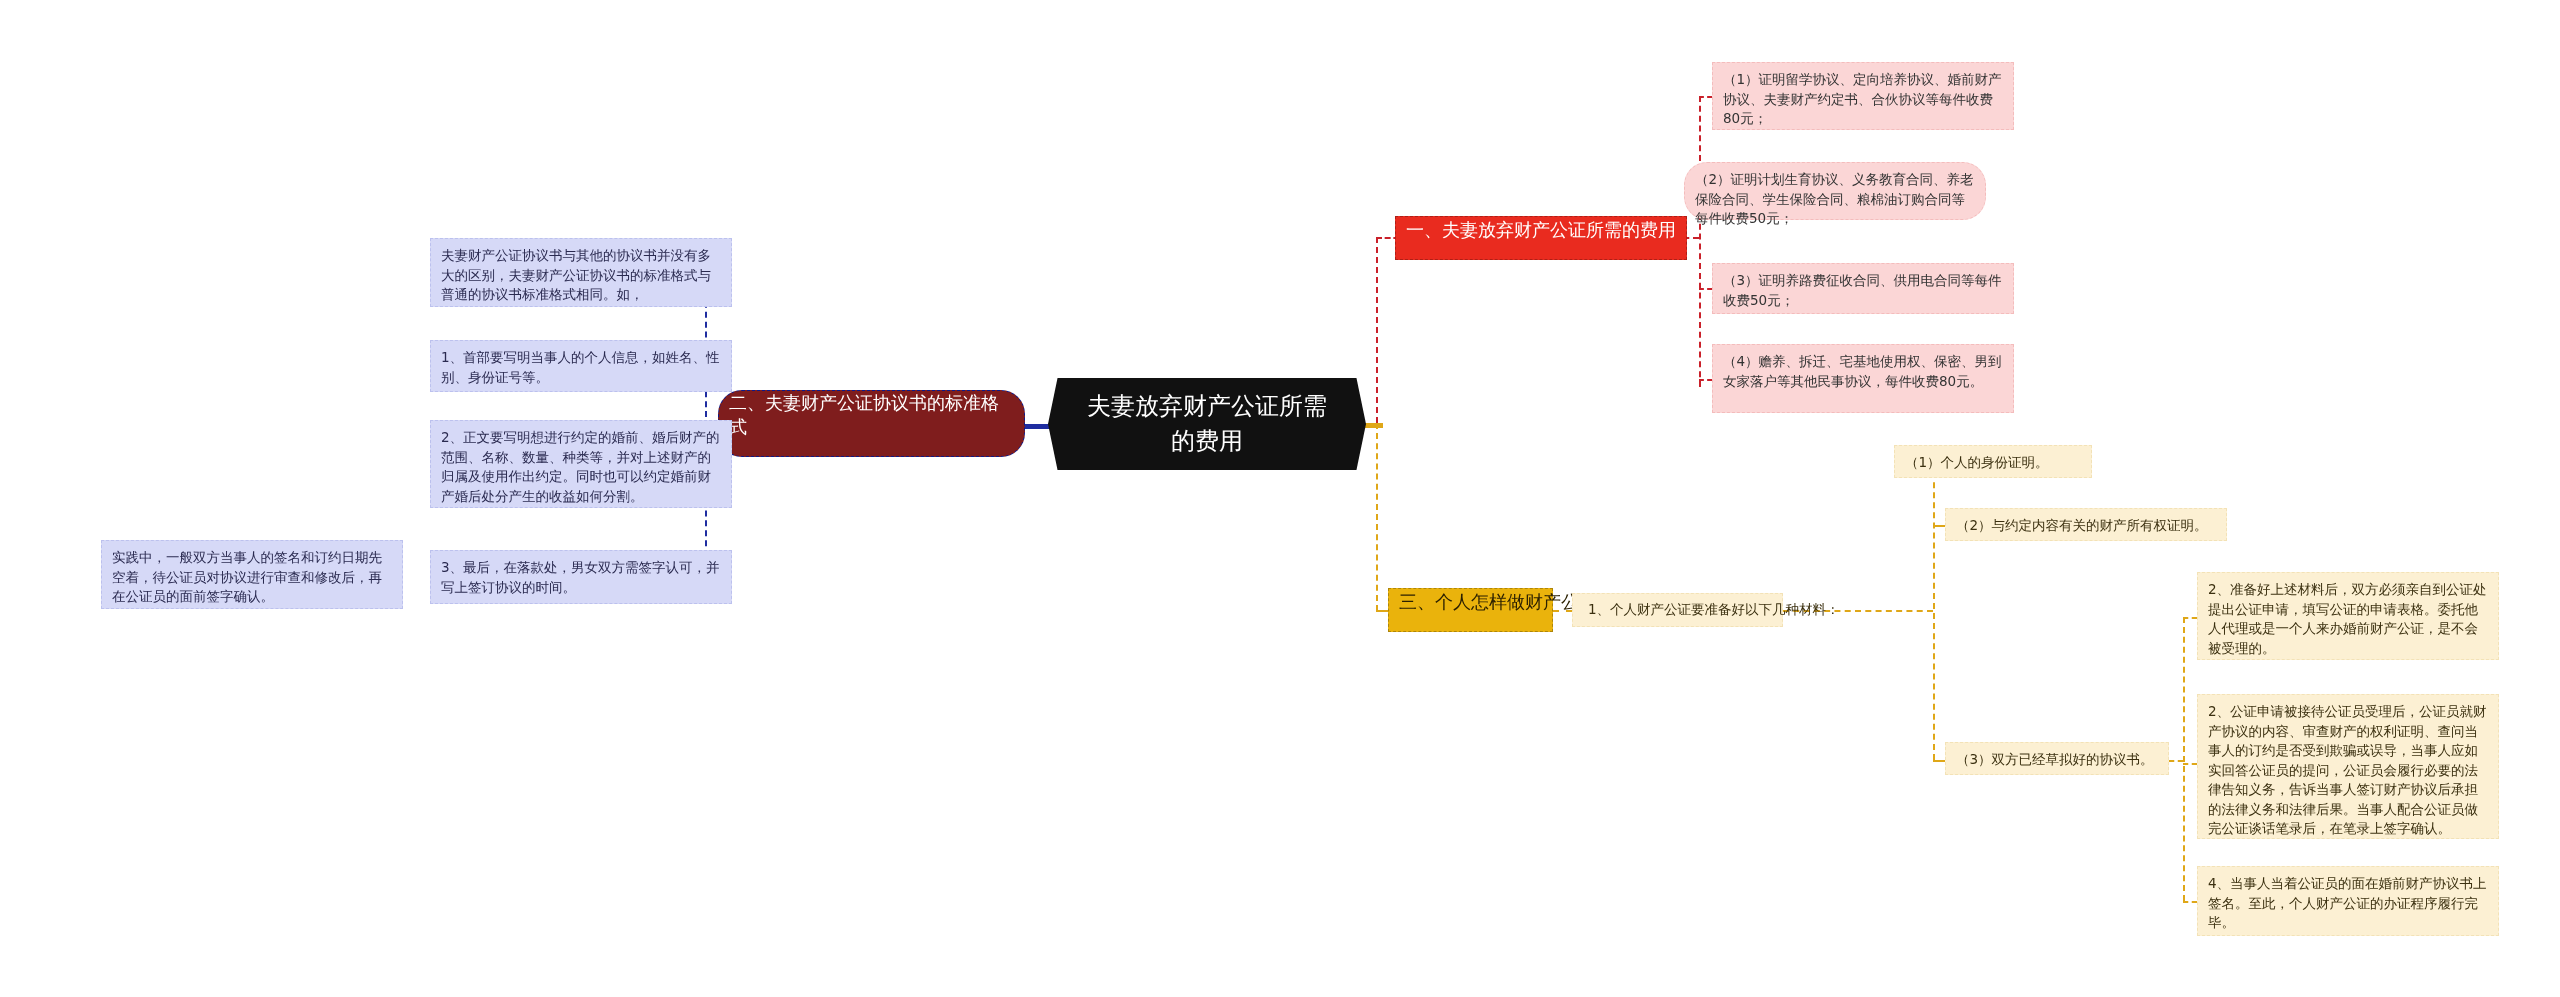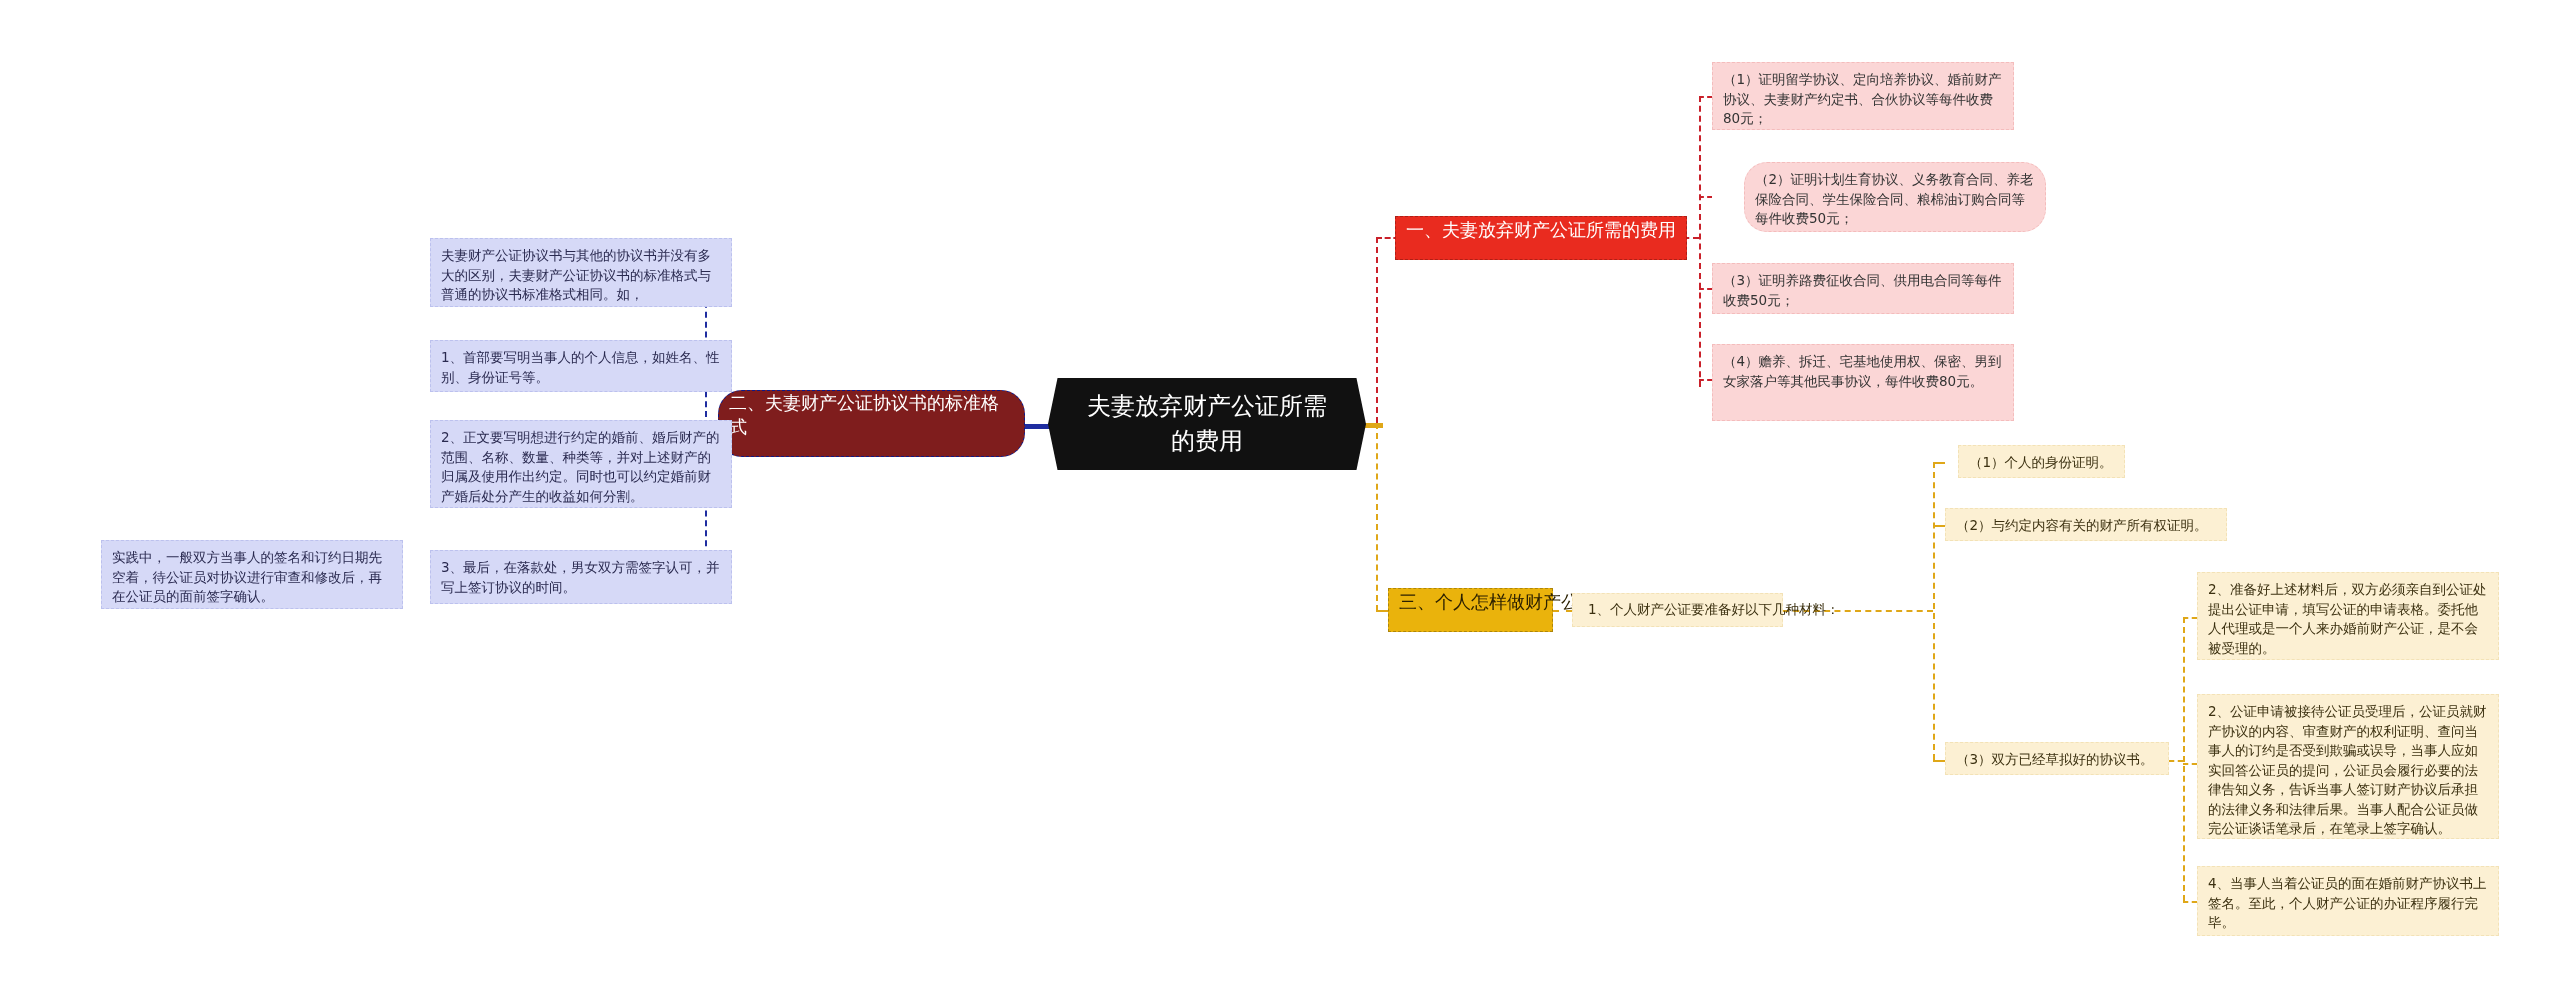--- a/index.html
+++ b/index.html
@@ -65,25 +65,25 @@
 
 <div class="node root" style="left:1048px;top:378px;width:318px;height:92px;">
   <span>夫妻放弃财产公证所需的费用</span>
 </div>
 
 <div class="node l1 l1-red" style="left:1395px;top:216px;width:142px;height:44px;white-space:nowrap;width:auto;">
   <span>一、夫妻放弃财产公证所需的费用</span>
 </div>
 <div class="node leaf pink" style="left:1712px;top:62px;width:302px;height:68px;">
   <span>（1）证明留学协议、定向培养协议、婚前财产协议、夫妻财产约定书、合伙协议等每件收费80元；</span></div>
-<div class="node leaf pink" style="left:1744px;top:162px;width:302px;height:70px;border-radius:23px;">
+<div class="node leaf pink" style="left:1684px;top:162px;width:302px;height:58px;border-radius:23px;">
   <span>（2）证明计划生育协议、义务教育合同、养老保险合同、学生保险合同、粮棉油订购合同等每件收费50元；</span></div>
 <div class="node leaf pink" style="left:1712px;top:263px;width:302px;height:51px;">
   <span>（3）证明养路费征收合同、供用电合同等每件收费50元；</span></div>
-<div class="node leaf pink" style="left:1712px;top:344px;width:302px;height:77px;">
+<div class="node leaf pink" style="left:1712px;top:344px;width:302px;height:69px;">
   <span>（4）赡养、拆迁、宅基地使用权、保密、男到女家落户等其他民事协议，每件收费80元。</span></div>
 
 <div class="node l1 l1-blue" style="left:718px;top:390px;width:307px;height:67px;line-height:1.35;">
   <span>二、夫妻财产公证协议书的标准格式</span>
 </div>
 <div class="node leaf lav" style="left:390px;top:238px;width:302px;height:69px;">
   <span>夫妻财产公证协议书与其他的协议书并没有多大的区别，夫妻财产公证协议书的标准格式与普通的协议书标准格式相同。如，</span></div>
 <div class="node leaf lav" style="left:390px;top:340px;width:302px;height:52px;">
   <span>1、首部要写明当事人的个人信息，如姓名、性别、身份证号等。</span></div>
 <div class="node leaf lav" style="left:390px;top:420px;width:302px;height:88px;">
@@ -92,21 +92,21 @@
   <span>3、最后，在落款处，男女双方需签字认可，并写上签订协议的时间。</span></div>
 <div class="node leaf lav" style="left:61px;top:540px;width:302px;height:69px;">
   <span>实践中，一般双方当事人的签名和订约日期先空着，待公证员对协议进行审查和修改后，再在公证员的面前签字确认。</span></div>
 
 <div class="node l1 l1-yellow" style="left:1388px;top:588px;width:165px;height:44px;white-space:nowrap;">
   <span>三、个人怎样做财产公证</span>
 </div>
 <div class="node leaf cream" style="left:1572px;top:593px;width:211px;height:34px;white-space:nowrap;padding:6px 15px;">
   <span>1、个人财产公证要准备好以下几种材料：</span></div>
 
-<div class="node leaf cream" style="left:1958px;top:445px;width:167px;height:33px;white-space:nowrap;">
+<div class="node leaf cream" style="left:1894px;top:445px;width:198px;height:33px;white-space:nowrap;">
   <span>（1）个人的身份证明。</span></div>
 <div class="node leaf cream" style="left:1945px;top:508px;width:282px;height:33px;white-space:nowrap;">
   <span>（2）与约定内容有关的财产所有权证明。</span></div>
 <div class="node leaf cream" style="left:1945px;top:742px;width:224px;height:33px;white-space:nowrap;">
   <span>（3）双方已经草拟好的协议书。</span></div>
 
 <div class="node leaf cream" style="left:2197px;top:572px;width:302px;height:88px;">
   <span>2、准备好上述材料后，双方必须亲自到公证处提出公证申请，填写公证的申请表格。委托他人代理或是一个人来办婚前财产公证，是不会被受理的。</span></div>
 <div class="node leaf cream" style="left:2197px;top:694px;width:302px;height:145px;">
   <span>2、公证申请被接待公证员受理后，公证员就财产协议的内容、审查财产的权利证明、查问当事人的订约是否受到欺骗或误导，当事人应如实回答公证员的提问，公证员会履行必要的法律告知义务，告诉当事人签订财产协议后承担的法律义务和法律后果。当事人配合公证员做完公证谈话笔录后，在笔录上签字确认。</span></div>

